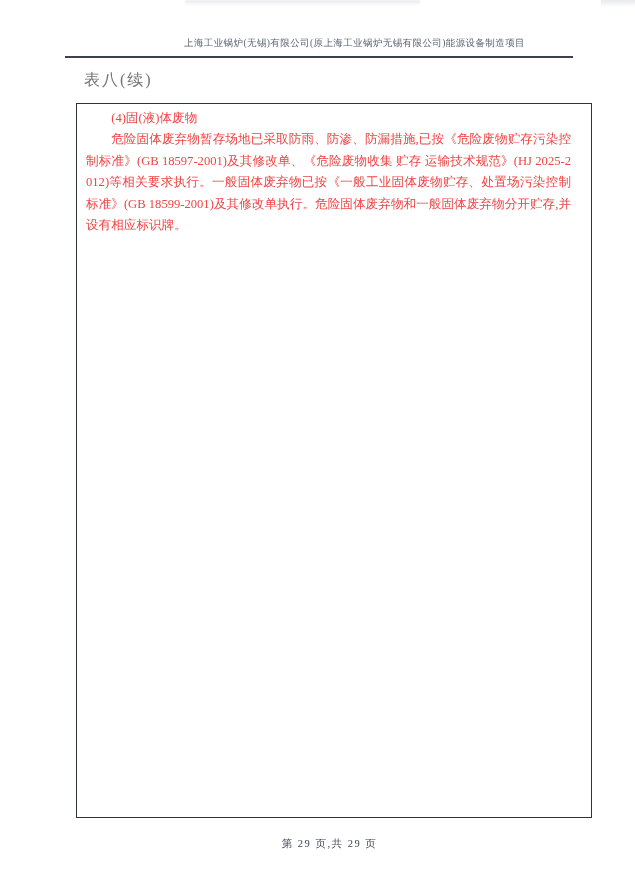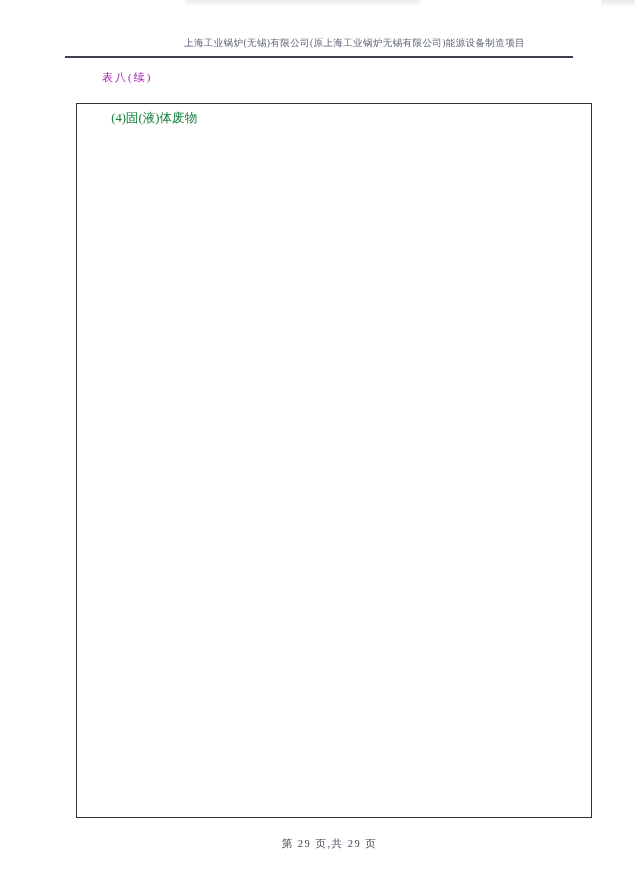--- a/index.html
+++ b/index.html
@@ -56,41 +56,41 @@
     position: absolute;
     top: 56px;
     left: 65px;
     width: 508px;
     height: 2px;
     background: #3c414b;
   }
   .table-label {
     position: absolute;
     top: 70px;
-    left: 102px;
-    font-size: 11px;
+    left: 84px;
+    font-size: 16px;
     letter-spacing: 2px;
-    color: #a21caf;
+    color: #737373;
   }
   .content-box {
     position: absolute;
     top: 103px;
     left: 76px;
     width: 516px;
     height: 715px;
     box-sizing: border-box;
     border: 1.6px solid #2e323a;
     padding: 4px 20px 0 9px;
     background: #ffffff;
   }
   .content-box p {
     margin: 0;
     font-size: 12.6px;
     line-height: 21.4px;
-    color: #15803d;
+    color: #ef4444;
     text-align: justify;
     text-indent: 2em;
     word-break: break-all;
   }
   .footer {
     position: absolute;
     top: 837px;
     left: 0;
     width: 635px;
     text-align: center;
@@ -109,17 +109,18 @@
   <div class="artifact-corner"></div>
 
   <div class="header-title">上海工业锅炉(无锡)有限公司(原上海工业锅炉无锡有限公司)能源设备制造项目</div>
 
   <div class="header-rule"></div>
 
   <div class="table-label">表八(续)</div>
 
   <div class="content-box">
     <p>(4)固(液)体废物</p>
+    <p>危险固体废弃物暂存场地已采取防雨、防渗、防漏措施,已按《危险废物贮存污染控制标准》(GB 18597-2001)及其修改单、《危险废物收集 贮存 运输技术规范》(HJ 2025-2012)等相关要求执行。一般固体废弃物已按《一般工业固体废物贮存、处置场污染控制标准》(GB 18599-2001)及其修改单执行。危险固体废弃物和一般固体废弃物分开贮存,并设有相应标识牌。</p>
   </div>
 
   <div class="footer">第 29 页,共 29 页</div>
 
 </div>
 
 </body></html>

